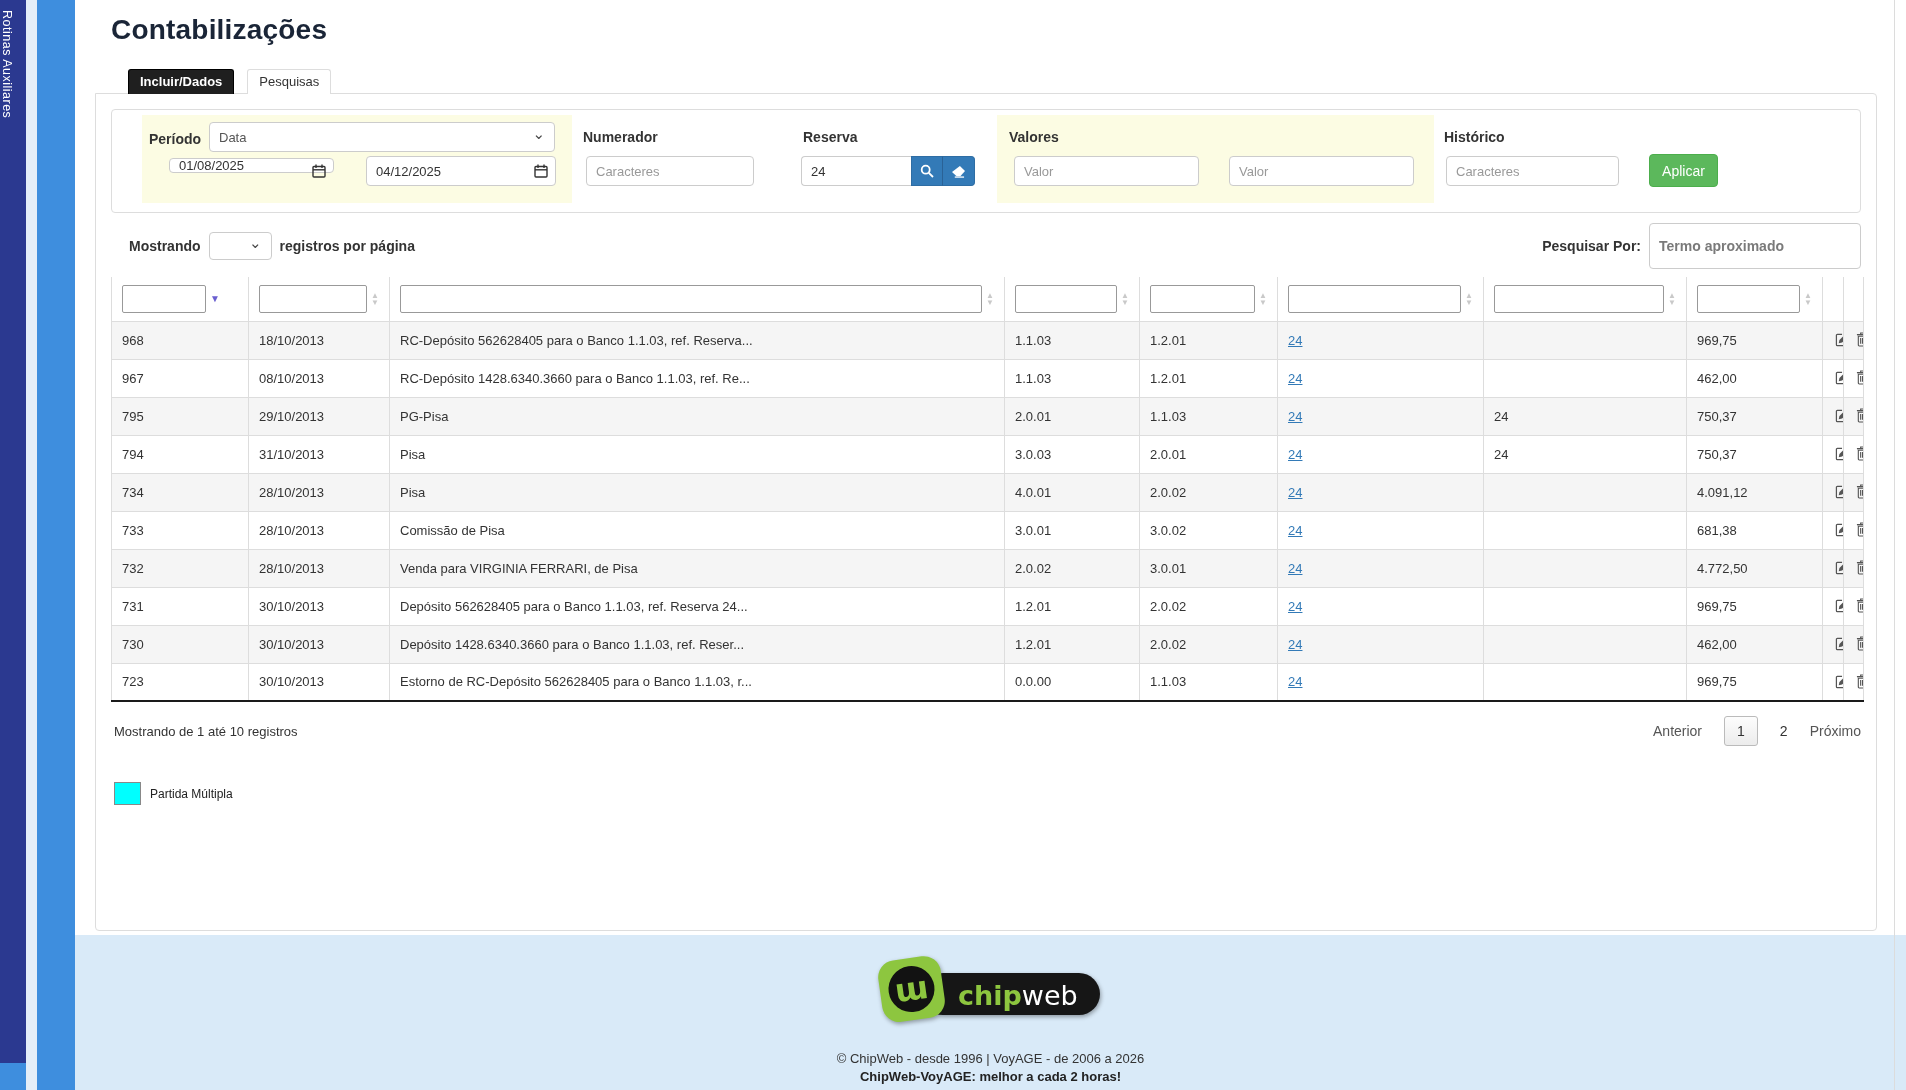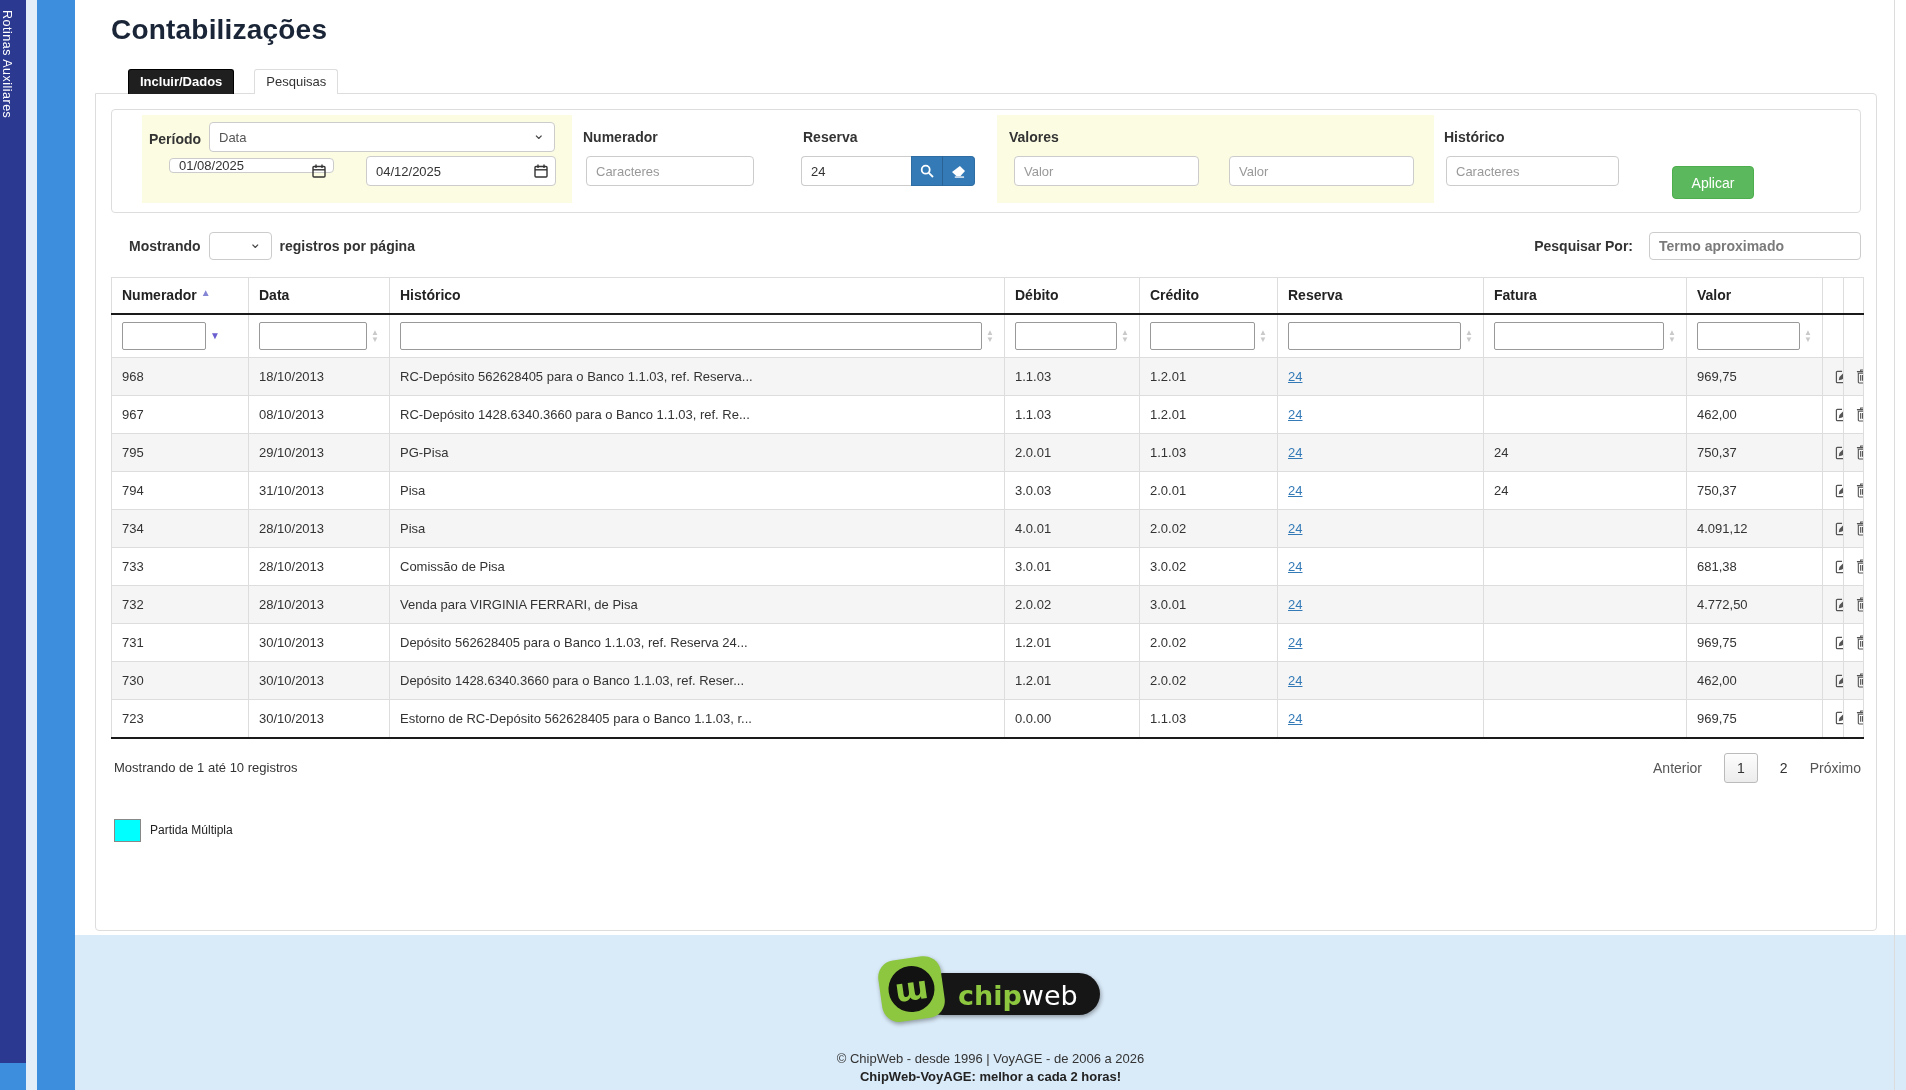--- a/index.html
+++ b/index.html
@@ -16,21 +16,21 @@
 
   
   .page { position:absolute; left:75px; top:0; width:1831px; height:1090px; background:#fff; }
   .page-right-line { position:absolute; right:11px; top:0; bottom:0; width:1px; background:#dcdcdc; }
 
   .content-white { height:935px; padding:14px 0 0 20px; position:relative; }
 
   h1.page-title { font-size:28px; font-weight:700; color:#1a2537; margin-left:16px; letter-spacing:.2px; }
 
   
-  .tabs { margin:23px 0 0 33px; display:flex; gap:20px; position:relative; z-index:2; }
+  .tabs { margin:23px 0 0 33px; display:flex; gap:13px; position:relative; z-index:2; }
   .tab { font-size:13px; padding:4px 11px 5px; border:1px solid #ddd; border-bottom:none;
          border-radius:3px 3px 0 0; background:#fff; cursor:pointer; margin-bottom:-1px; }
   .tab.active { background:#1f1f1f; border-color:#000; color:#fff; font-weight:700; }
 
   
   .card { width:1782px; min-height:838px; border:1px solid #ddd; border-radius:0 4px 4px 4px;
           padding:15px; background:#fff; }
 
   
   .fpanel { border:1px solid #ddd; border-radius:4px; }
@@ -58,22 +58,22 @@
   .btn-blue.first { border-radius:0; border-right-color:#2a6296; }
   .btn-blue.last { border-radius:0 4px 4px 0; border-left:none; }
   .btn-green { background:#5cb85c; border:1px solid #4cae4c; border-radius:4px; color:#fff;
                font-size:14px; font-family:inherit; cursor:pointer; }
 
   
   .listbar { display:flex; align-items:center; margin:18px 0 16px 18px; height:30px; }
   .listbar .lbl { font-size:14px; font-weight:700; color:#333; }
   .mini-select { width:63px; height:28px; margin:0 8px; }
   .searchbox { margin-left:auto; display:flex; align-items:center; gap:8px; margin-right:0; }
-  .searchbox input { width:212px; height:28px; border:1px solid #ccc; border-radius:4px;
-                     padding:12px 9px; font-size:14px; font-weight:700; color:#333; font-family:inherit;margin-left:8px; }
+  .searchbox input { width:212px; height:46px; border:1px solid #ccc; border-radius:4px;
+                     padding:12px 9px; font-size:14px; font-weight:700; color:#333; font-family:inherit; }
   .searchbox input::placeholder { color:#7a7a7a; font-weight:700; }
 
   
   table.grid { border-collapse:collapse; table-layout:fixed; width:1752px; font-size:13px; }
   table.grid th, table.grid td { border-right:1px solid #ddd; padding:0 10px; text-align:left;
                                  overflow:hidden; white-space:nowrap; }
   table.grid th:first-child, table.grid td:first-child { border-left:1px solid #ddd; }
   thead th { font-size:14px; font-weight:700; color:#222; height:36px; border-top:1px solid #ddd;
              border-bottom:2px solid #1a1a1a; cursor:pointer; }
   .sort-asc { color:#8585d6; font-size:10px; vertical-align:top; margin-left:4px; }
@@ -194,21 +194,21 @@
           </div>
           <div class="ctl" style="left:1117px;top:46px;width:185px;height:30px;">
             <input class="tinput" placeholder="Valor" style="">
           </div>
 
           <div class="flabel" style="left:1332px;top:19px;">Histórico</div>
           <div class="ctl" style="left:1334px;top:46px;width:173px;height:30px;">
             <input class="tinput" placeholder="Caracteres" style="">
           </div>
 
-          <button class="btn-green ctl" style="left:1537px;top:56px;width:82px;height:33px;margin-left:23px;">Aplicar</button>
+          <button class="btn-green ctl" style="left:1537px;top:44px;width:69px;height:33px;">Aplicar</button>
         </div>
       </div>
 
       <div class="listbar">
         <span class="lbl">Mostrando</span>
         <div class="selectbox mini-select">
           <span></span>
           <span class="chev">⌄</span>
         </div>
         <span class="lbl">registros por página</span>
@@ -225,32 +225,20 @@
             <col style="width:615px">
             <col style="width:135px">
           <col style="width:138px">
             <col style="width:206px">
             <col style="width:203px">
             <col style="width:136px">
           <col style="width:21px">
             <col style="width:20px">
         </colgroup>
         <thead>
-          <tr>
-            <th><span>Numerador</span><span class="sort-asc">▲</span></th>
-            <th>Data</th>
-            <th>Histórico</th>
-            <th>Débito</th>
-            <th>Crédito</th>
-            <th>Reserva</th>
-            <th>Fatura</th>
-            <th class="val">Valor</th>
-            <th></th>
-            <th></th>
-          </tr>
           <tr class="frow">
             <td>
                 <span class="fcell">
                   <input style="width: 84px; flex: 0 0 auto;">
                   <span class="arr-drop">▼</span>
                 </span>
               </td>
             <td>
                 <span class="fcell">
                   <input style="">

